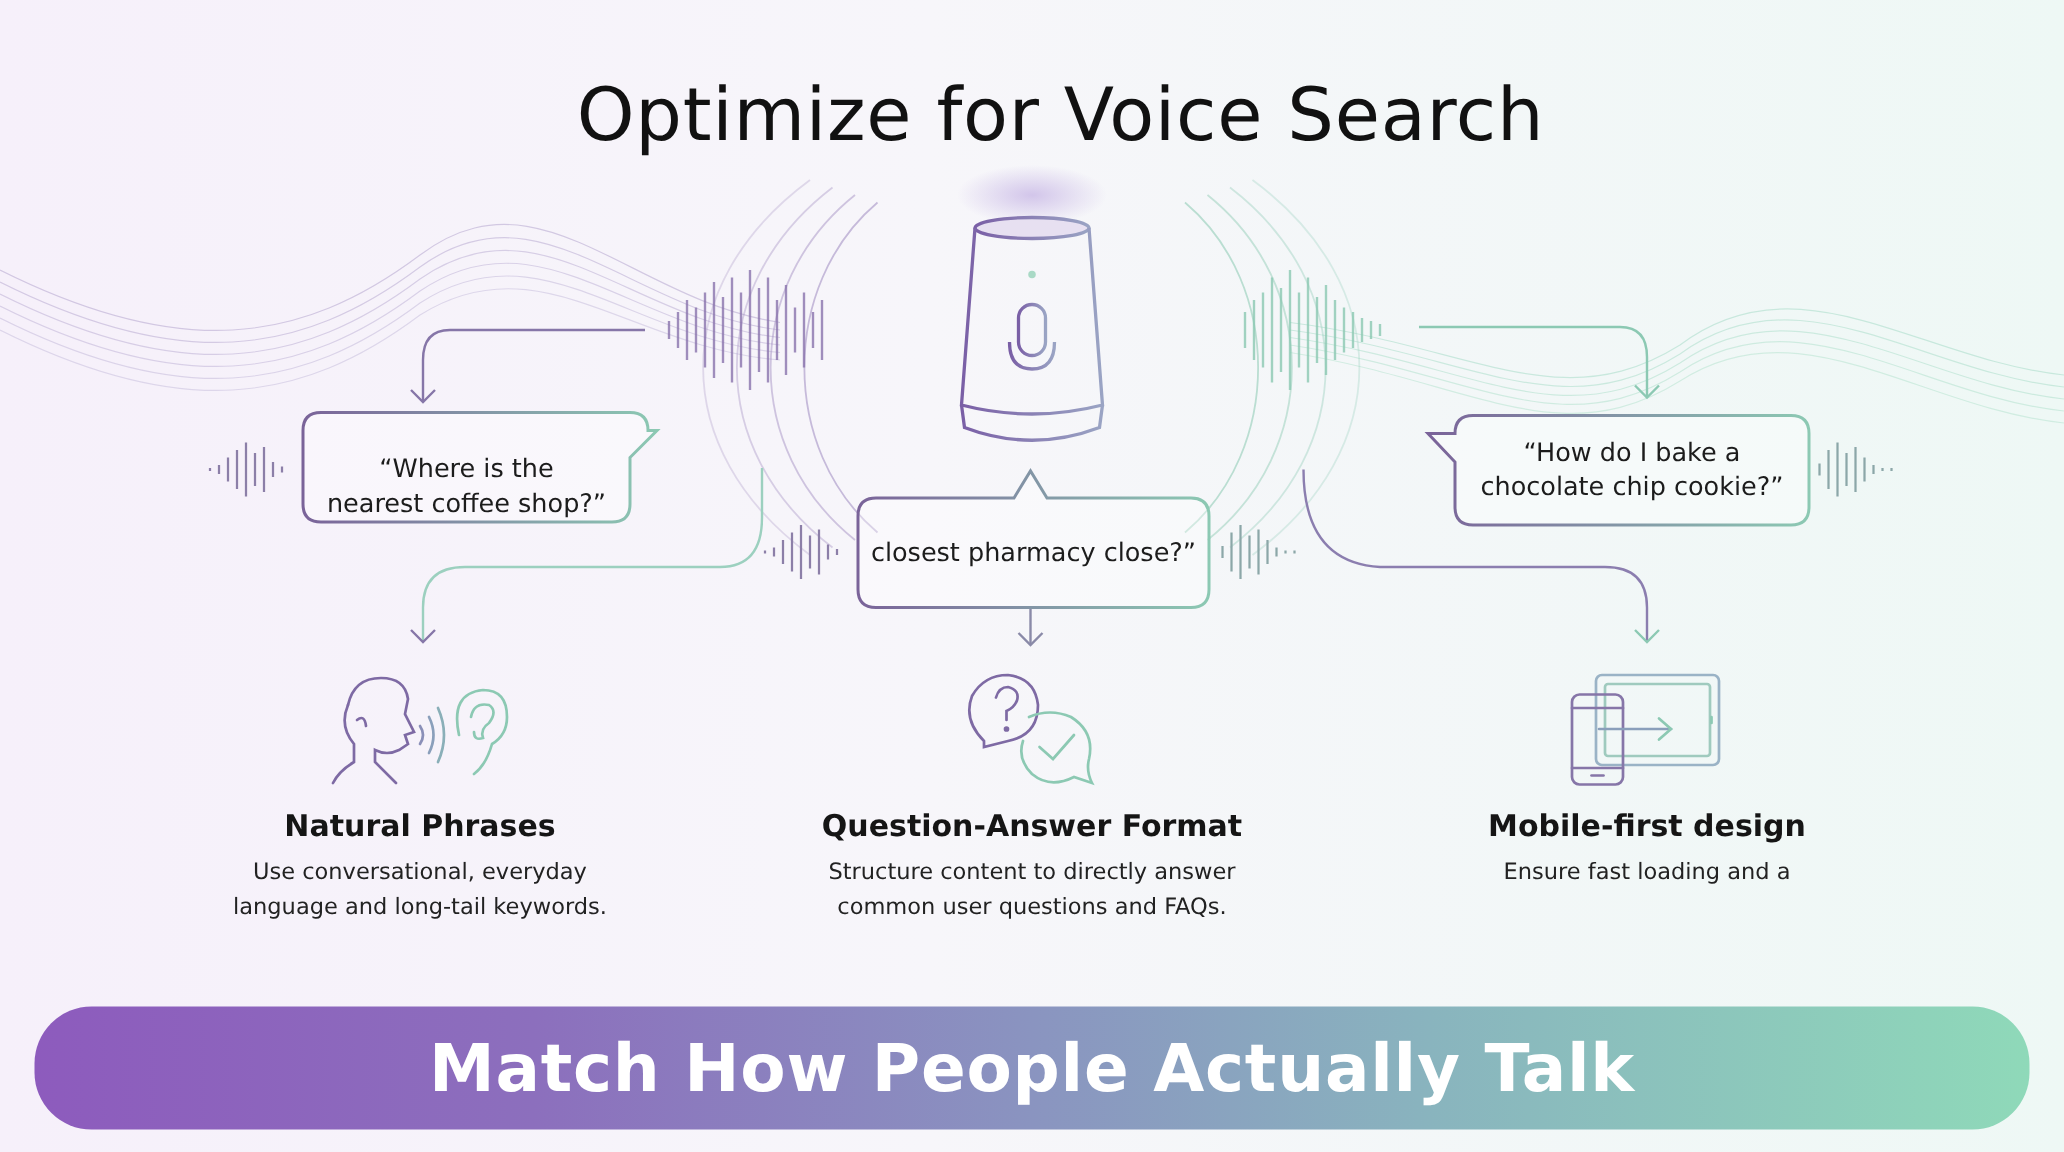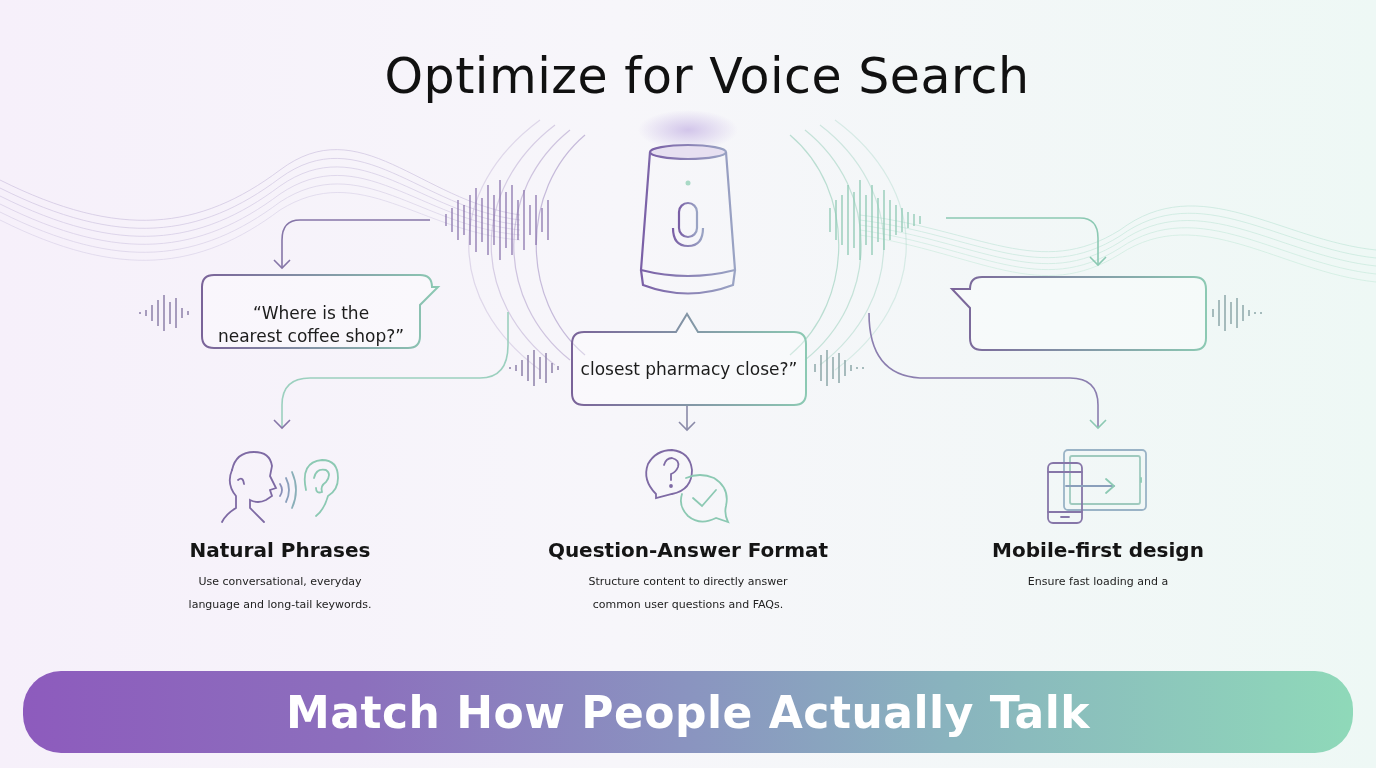--- a/index.html
+++ b/index.html
@@ -13,21 +13,21 @@
     position:absolute; left:0; width:1376px; top:48px; text-align:center;
     font-size:49px; font-weight:400; letter-spacing:0.5px; color:#111;padding-left:19px;
   }
   svg.deco { position:absolute; left:0; top:0; }
   .bubble {
     position:absolute; text-align:center; font-size:17px; line-height:23px; color:#1c1c1c;
     display:flex; align-items:center; justify-content:center; box-sizing:border-box;
   }
   .feature { position:absolute; text-align:center; }
   .feature .ftitle { font-size:20px; font-weight:bold; color:#151515; margin-bottom:8px; }
-  .feature .fdesc { font-size:11px; line-height:23px; color:#222; }
+  .feature .fdesc { font-size:15px; line-height:23px; color:#222; }
   .banner {
     position:absolute; left:23px; top:671px; width:1330px; height:82px; border-radius:38px;
     background: linear-gradient(90deg, #8d5bbd 0%, #8c6fbd 25%, #8a94c0 50%, #89b4be 70%, #8fd9b9 100%);
     display:flex; align-items:center; justify-content:center;
   }
   .banner span {
     color:#fff; font-size:44px; font-weight:bold; letter-spacing:0.5px;
     font-family: "DejaVu Sans", sans-serif;
   }
 </style>
@@ -241,20 +241,22 @@
       <div>nearest coffee shop?”</div>
     </div>
 </div>
 <div class="bubble" style="left:572px; top:333px; width:234px; height:72px;">
   <div>
       <div>closest pharmacy close?”</div>
     </div>
 </div>
 <div class="bubble" style="left:970px; top:278px; width:236px; height:72px;">
   <div>
+      <div>“How do I bake a</div>
+      <div>chocolate chip cookie?”</div>
     </div>
 </div>
 
 <div class="feature" style="left:100px; top:538px; width:360px;">
   <div class="ftitle">Natural Phrases</div>
   <div class="fdesc">Use conversational, everyday</div>
   <div class="fdesc">language and long-tail keywords.</div>
 </div>
 <div class="feature" style="left:498px; top:538px; width:380px;">
   <div class="ftitle">Question-Answer Format</div>

